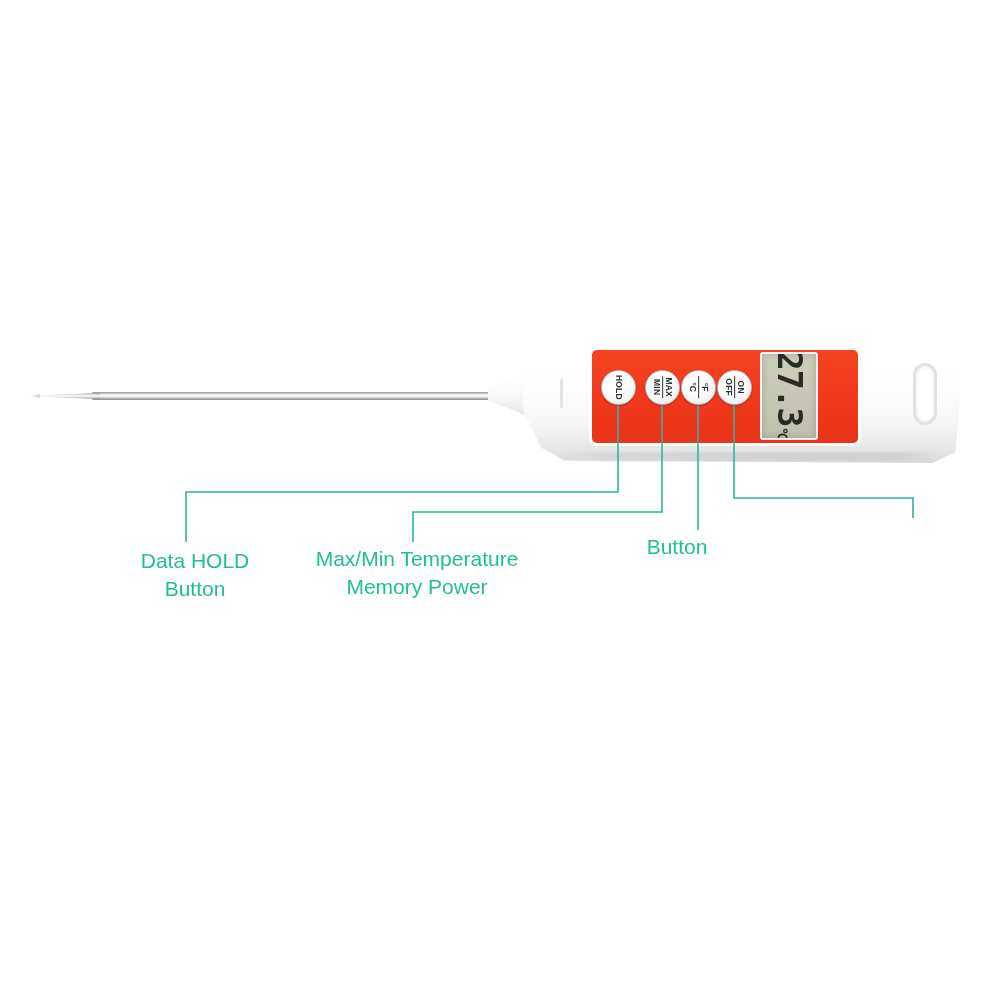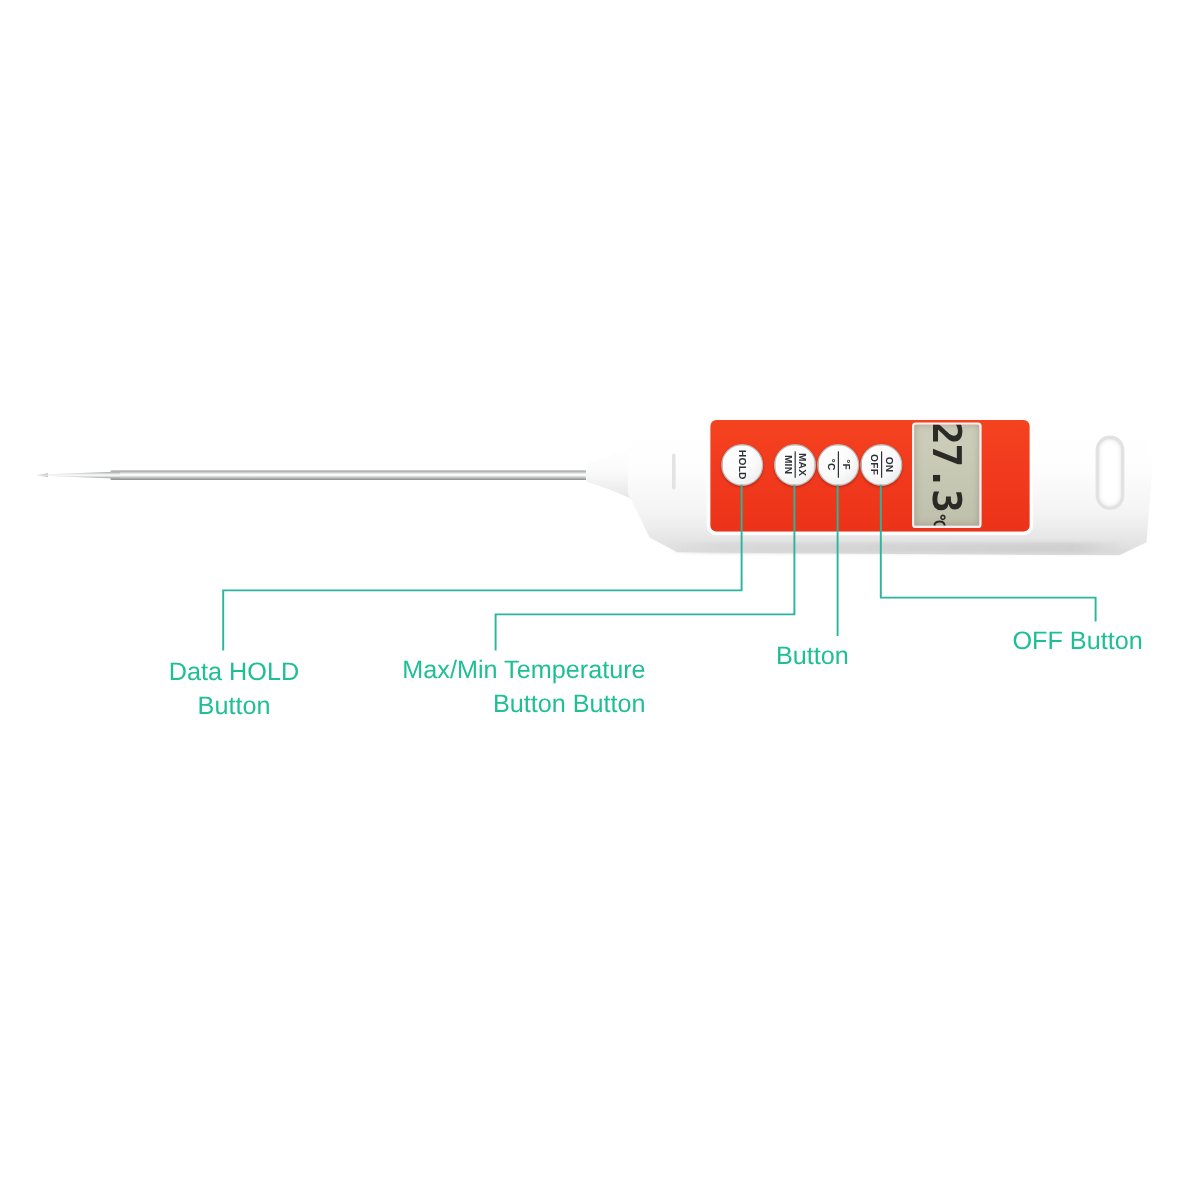--- a/index.html
+++ b/index.html
@@ -140,21 +140,21 @@
 
   
   .leaders{ position:absolute; left:0; top:0; width:1000px; height:1000px; pointer-events:none; }
 
   
   .caption{
     position:absolute; color:#1fbf96; font-size:21px; line-height:1.32;
     text-align:center; font-family:"Liberation Sans", sans-serif;
   }
   #cap-hold   { left:110px; top:547px; width:170px; }
-  #cap-maxmin { left:296px; top:545px; width:242px;text-align:right; }
+  #cap-maxmin { left:296px; top:545px; width:242px; }
   #cap-unit   { left:555px; top:533px; width:244px; }
   #cap-power  { left:798px; top:521px; width:200px; }
 </style>
 </head>
 <body>
 
 <div id="stage">
 
   <div class="probe-wrap">
     <div class="probe-shaft"></div>
@@ -222,24 +222,23 @@
     </g>
   </svg>
 
   <div class="caption" id="cap-hold">
     <div>Data HOLD</div>
     <div>Button</div>
   </div>
 
   <div class="caption" id="cap-maxmin">
     <div>Max/Min Temperature</div>
-    <div>Button Button</div>
+    <div>Memory Power</div>
   </div>
 
   <div class="caption" id="cap-unit">
     <div>Button</div>
   </div>
 
   <div class="caption" id="cap-power">
-    <div>OFF Button</div>
   </div>
 
 </div>
 
 </body></html>

